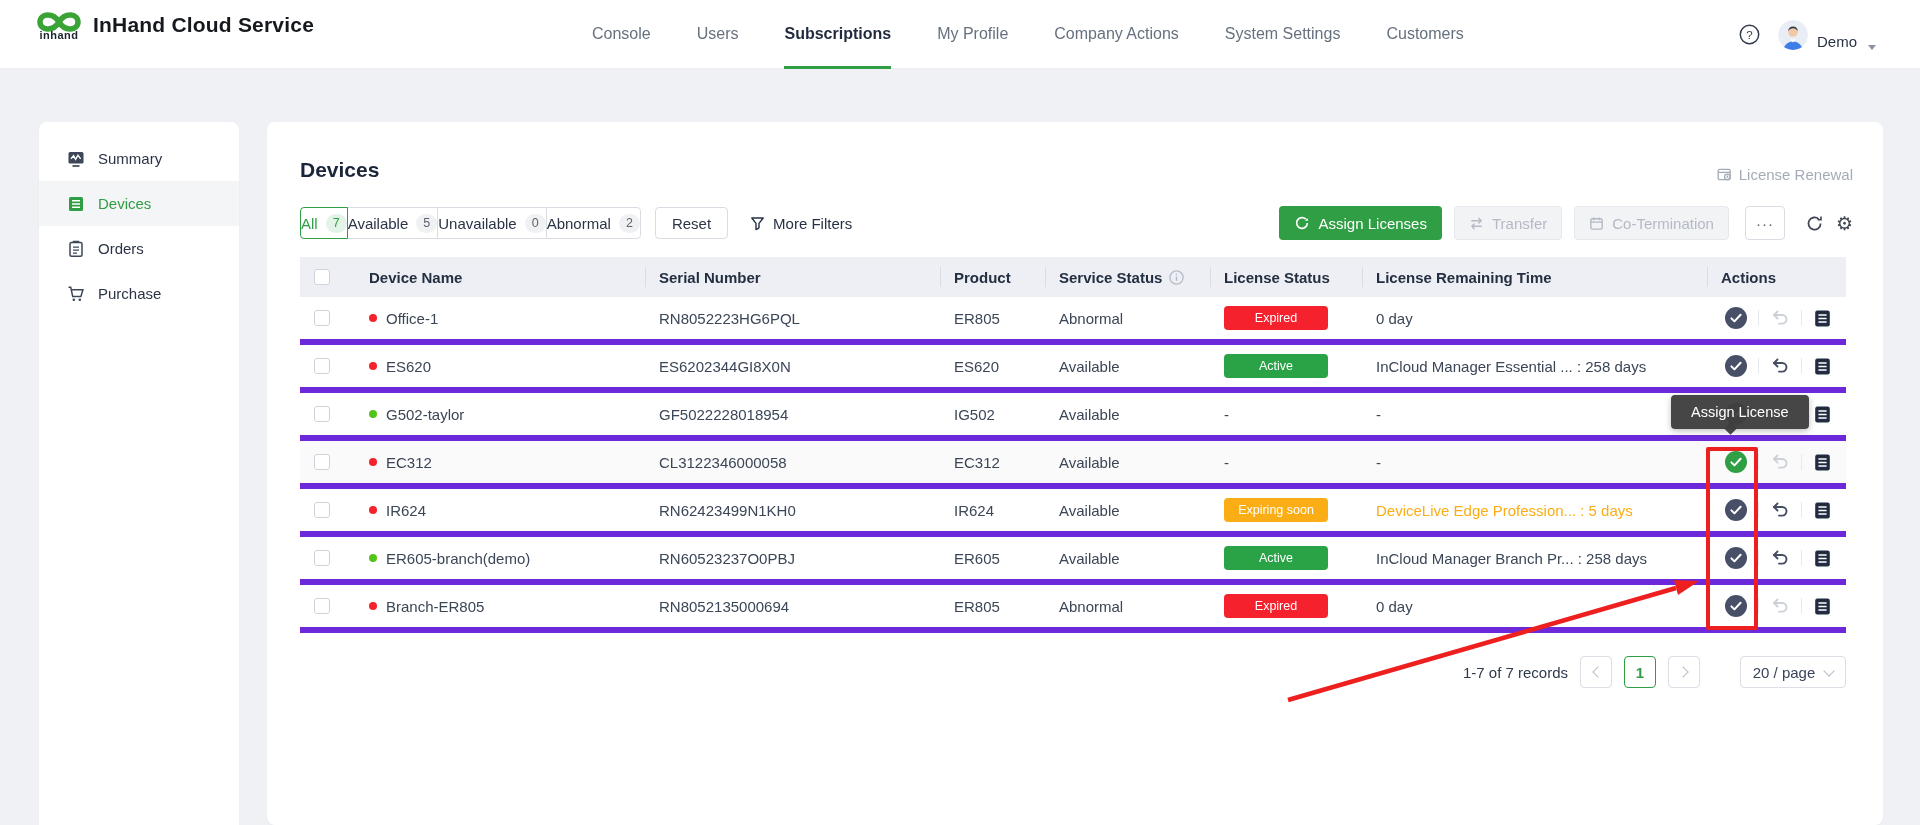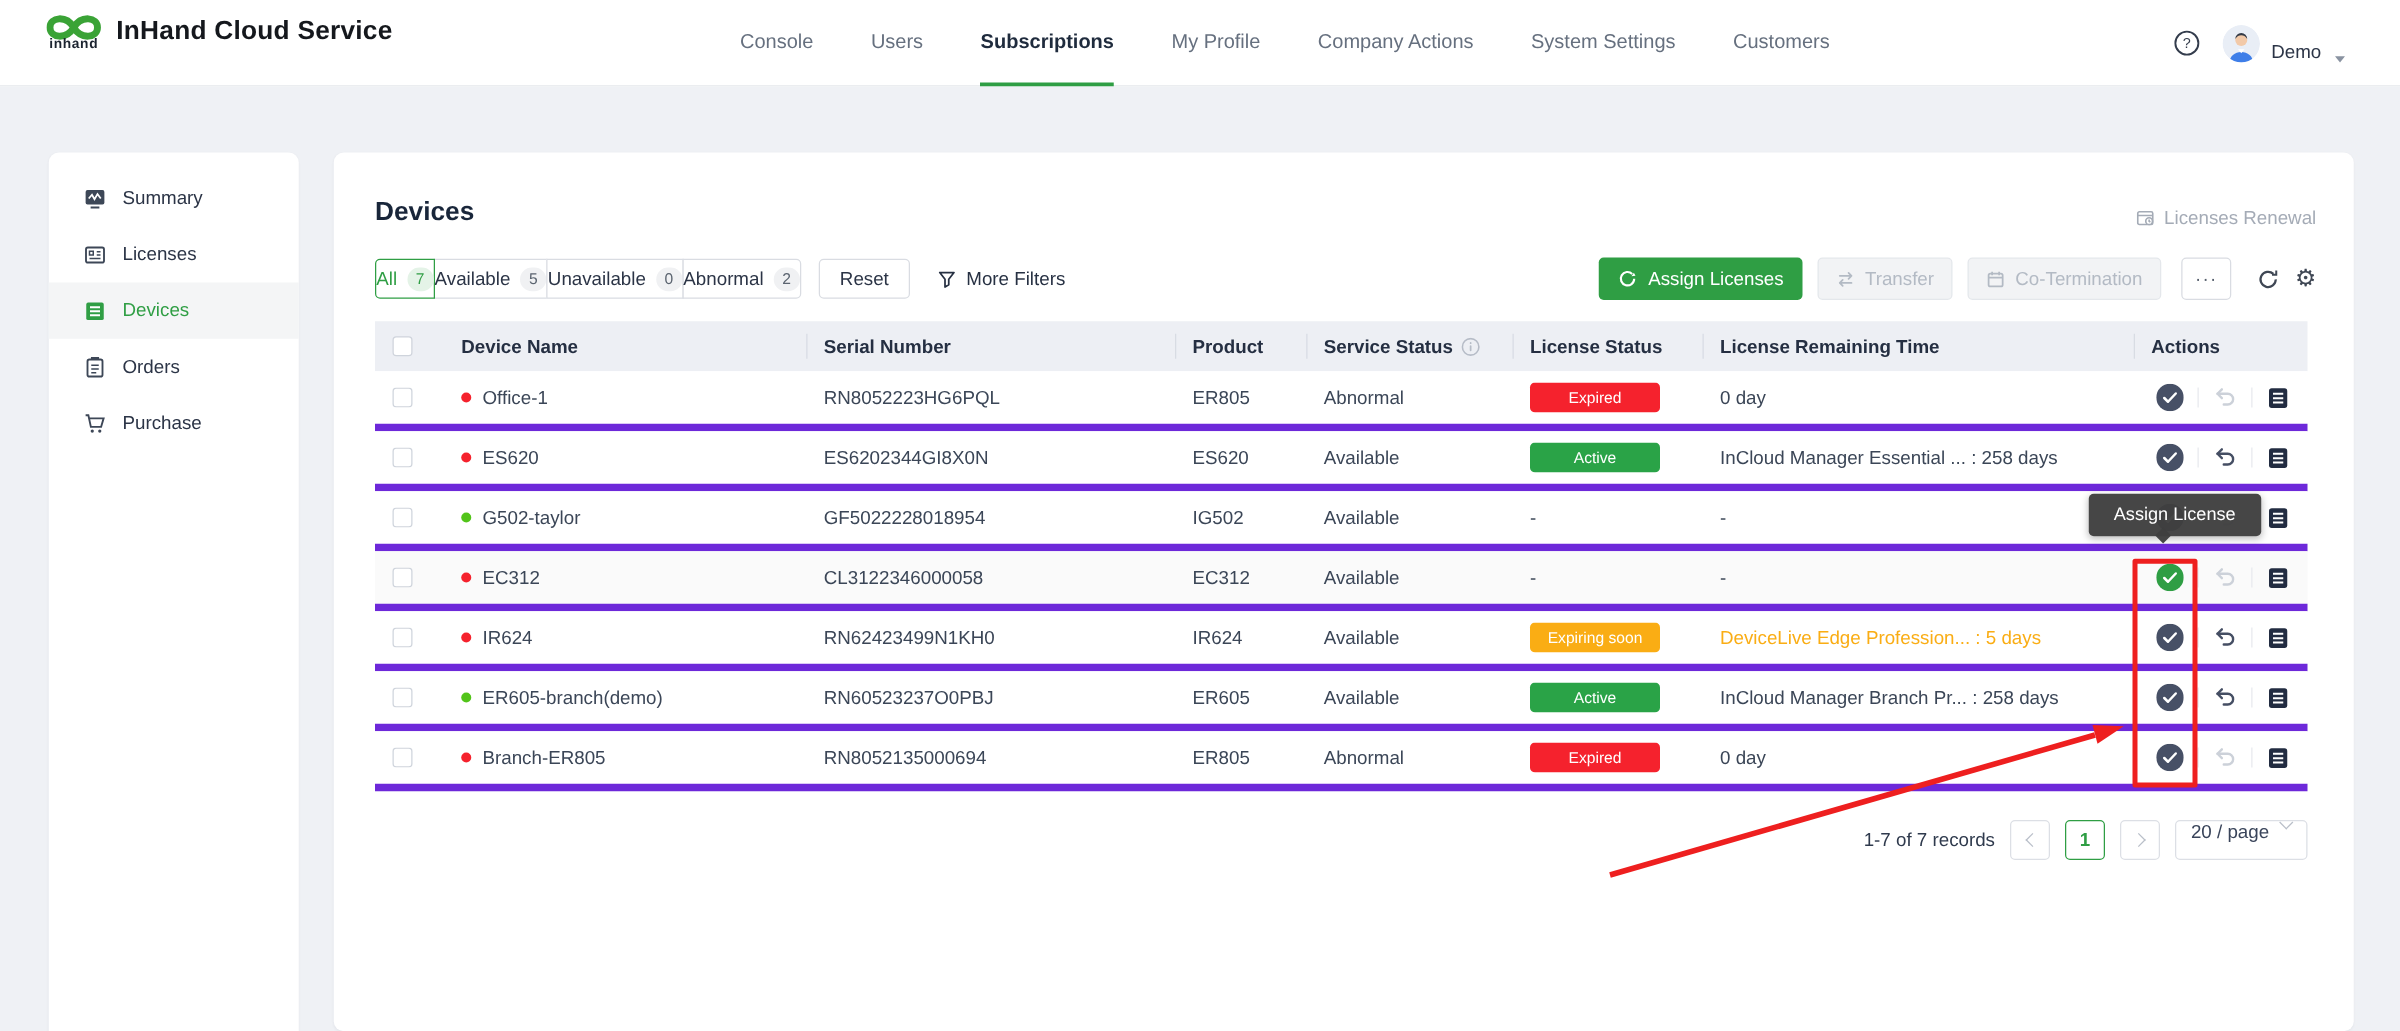--- a/index.html
+++ b/index.html
@@ -70,21 +70,21 @@
   .undo.enabled{color:#454e63}.undo.disabled{color:#ccd1d9;cursor:default}
 
   
   .pagination{position:absolute;right:37px;top:534px;display:flex;align-items:center;gap:12px;font-size:15px;color:#2f3a4d}
   .page-btn{width:32px;height:32px;border:1px solid #dcdfe5;border-radius:4px;background:#fff;display:flex;align-items:center;justify-content:center;cursor:pointer}
   .page-btn.current{border-color:#2f9e44;color:#2f9e44;font-weight:700}
   .chev{width:8px;height:8px;border-left:1.6px solid #b9bfc9;border-bottom:1.6px solid #b9bfc9;display:inline-block}
   .chev.left{transform:rotate(45deg);margin-left:3px}
   .chev.right{transform:rotate(225deg);margin-right:3px}
   .chev.down{transform:rotate(-45deg);margin-top:-3px}
-  .page-size{min-width:106px;height:32px;border:1px solid #dcdfe5;border-radius:4px;background:#fff;display:flex;align-items:flex-start;justify-content:center;gap:10px;padding:0 11px;color:#39445a;cursor:pointer;margin-left:0}
+  .page-size{min-width:106px;height:32px;border:1px solid #dcdfe5;border-radius:4px;background:#fff;display:flex;align-items:center;justify-content:center;gap:10px;padding:0 11px;color:#39445a;cursor:pointer;margin-left:28px}
 
   
   .tooltip{position:absolute;left:1671px;top:395px;height:34px;background:rgba(62,62,62,.96);color:#fff;font-size:14.5px;display:flex;align-items:center;padding:0 20px;border-radius:4px;z-index:20;box-shadow:0 2px 6px rgba(0,0,0,.25)}
   .tooltip::after{content:"";position:absolute;left:55px;bottom:-4px;width:9px;height:9px;background:rgba(62,62,62,.96);transform:rotate(45deg)}
   .red-rect{position:absolute;left:1706px;top:447px;width:52px;height:183px;border:4px solid #ee1f1f;border-radius:2px;z-index:15;pointer-events:none}
   .arrow-svg{position:absolute;left:0;top:0;z-index:14;pointer-events:none}
 </style>
 </head>
 <body>
 
@@ -143,30 +143,20 @@
       <div class="side-item">
         <span style="display: flex;">
           <svg width="18" height="18" viewBox="0 0 18 18">
             <rect x="1.5" y="2" width="15" height="11.5" rx="1.5" fill="currentColor"></rect>
             <path d="M4 8.8 l2.6-3 2 3.6 2.4-4.2 2.6 3.6" stroke="#fff" stroke-width="1.4" fill="none"></path>
             <path d="M5.5 16 h7" stroke="currentColor" stroke-width="1.7"></path>
           </svg>
         </span>
         <span>Summary</span>
       </div>
-      <div class="side-item">
-        <span style="display: flex;">
-          <svg width="18" height="18" viewBox="0 0 18 18" fill="none" stroke="currentColor" stroke-width="1.5">
-            <rect x="1.8" y="3" width="14.4" height="12" rx="1.5"></rect>
-            <rect x="4.6" y="6" width="3" height="3" stroke-width="1.2"></rect>
-            <path d="M10.4 6.4 h3 M10.4 9 h3 M4.6 11.8 h8.8" stroke-width="1.2"></path>
-          </svg>
-        </span>
-        <span>Licenses</span>
-      </div>
       <div class="side-item active">
         <span style="display: flex;">
           <svg width="18" height="18" viewBox="0 0 18 18">
             <rect x="2" y="2" width="14" height="14" rx="1.5" fill="currentColor"></rect>
             <path d="M5 5.8 h8 M5 9 h8 M5 12.2 h8" stroke="#fff" stroke-width="1.5"></path>
           </svg>
         </span>
         <span>Devices</span>
       </div>
       <div class="side-item">
@@ -195,21 +185,21 @@
     <div class="page-title">Devices</div>
     <div class="license-renewal">
       <span style="display:flex">
         <svg width="15" height="15" viewBox="0 0 15 15" fill="none" stroke="#a4abb6" stroke-width="1.3">
             <rect x="1.2" y="2.4" width="12" height="10.2" rx="1.3"></rect>
             <path d="M1.2 5.4 h12"></path>
             <circle cx="10.3" cy="9.9" r="2.7" fill="#fff"></circle>
             <path d="M10.3 8.6 v1.4 l1 .6"></path>
           </svg>
       </span>
-      <span>Licenses Renewal</span>
+      <span>License Renewal</span>
     </div>
 
     <div class="filter-row">
       <div class="seg-group">
           <div class="seg active">
             <span>All</span>
             <span class="count">7</span>
           </div>
           <div class="seg">
             <span>Available</span>

